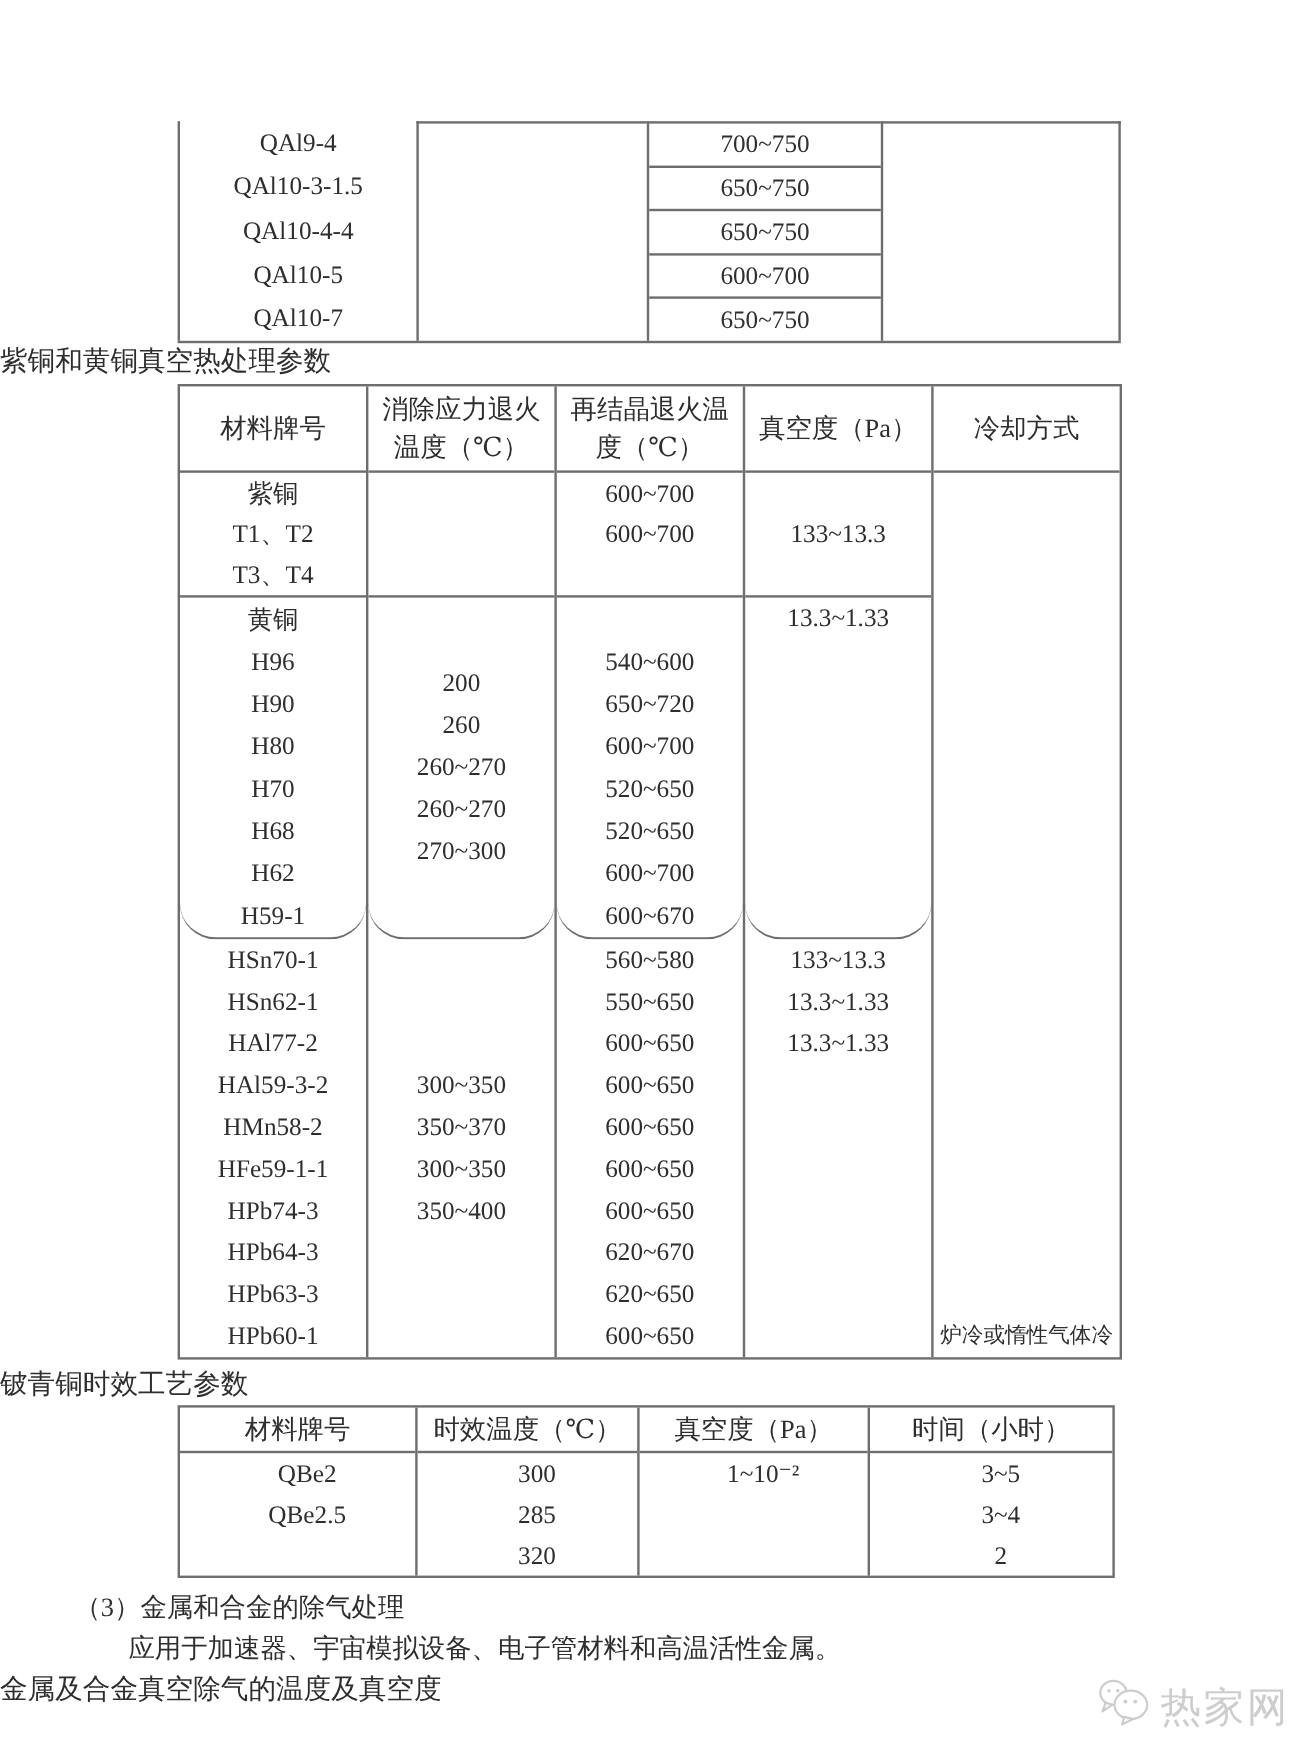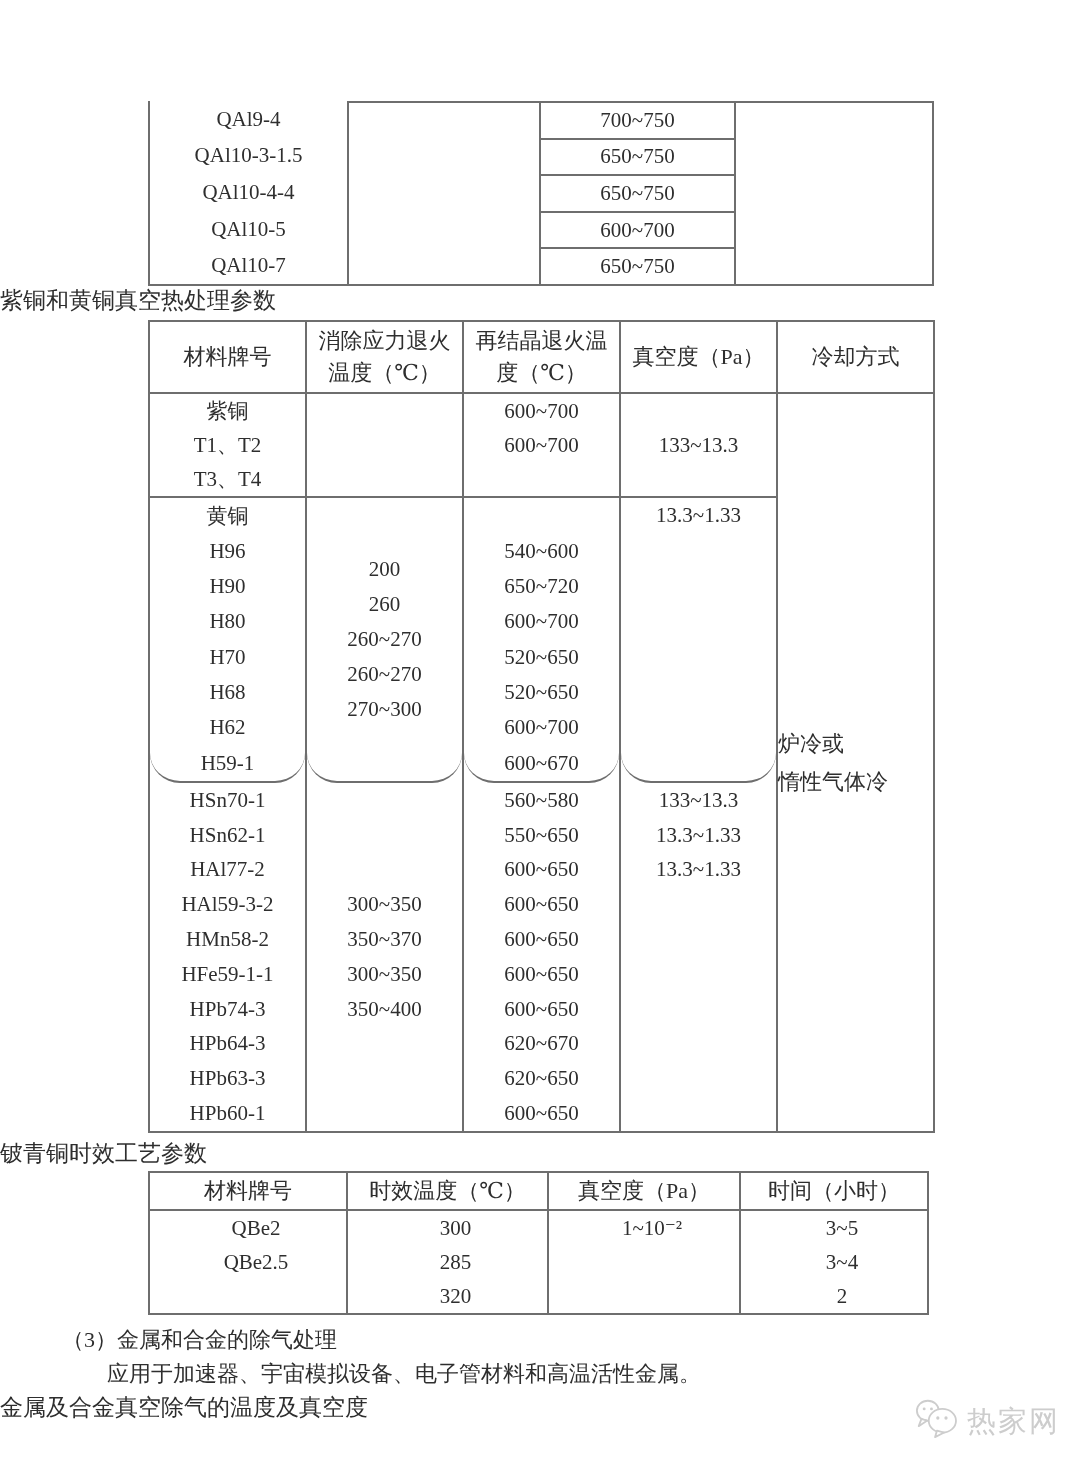--- a/index.html
+++ b/index.html
@@ -41,34 +41,34 @@
   .t2col + .t2col{border-left:2px solid var(--ln);}
   .hdr{height:72px;box-sizing:border-box;border-bottom:2px solid var(--ln);
        display:flex;flex-direction:column;align-items:center;justify-content:center;
        font-size:22px;line-height:32px;text-align:center;}
   .sec{display:flex;flex-direction:column;box-sizing:border-box;}
   .s1{height:104px;border-bottom:2px solid var(--ln);}
   .s2{height:285px;border-bottom:2px solid var(--ln);border-radius:30px;}
   .s3{flex:1;}
   .grp{justify-content:center;}
   .grp .cell{flex:none;height:35px;}
-  .cool{flex:1;display:flex;flex-direction:column;align-items:flex-start;justify-content:center;
-        font-size:22px;line-height:38px;text-align:center;}
+  .cool{flex:1;display:flex;flex-direction:row;align-items:flex-end;justify-content:center;
+        font-size:18px;line-height:38px;text-align:center;}
   
   #t3{position:absolute;left:148px;top:1171px;width:781px;height:144px;
       display:flex;border:2px solid var(--ln);box-sizing:border-box;}
   .t3col{box-sizing:border-box;display:flex;flex-direction:column;min-width:0;}
   .t3col + .t3col{border-left:2px solid var(--ln);}
-  .t3c1{width:196px;}.t3c2{width:201px;}.t3c3{width:192px;}.t3c4{flex:1;}
+  .t3c1{width:196px;}.t3c2{width:185px;}.t3c3{width:192px;}.t3c4{flex:1;}
   .hdr3{height:38px;box-sizing:border-box;border-bottom:2px solid var(--ln);
         display:flex;align-items:center;justify-content:center;font-size:22px;}
   .t3body{flex:1;display:flex;flex-direction:column;padding-left:16px;}
   
   #watermark{position:absolute;left:912px;top:1398px;display:flex;align-items:center;gap:7px;
-             color:var(--wm);font-size:29px;letter-spacing:2px;
+             color:var(--wm);font-size:34px;letter-spacing:2px;
              text-shadow:1px 1px 0 #ffffff;}
 </style>
 </head>
 <body>
 
 <div id="t1">
   <div class="t1col t1c1">
       <div class="cell">QAl9-4</div>
       <div class="cell">QAl10-3-1.5</div>
       <div class="cell">QAl10-4-4</div>

